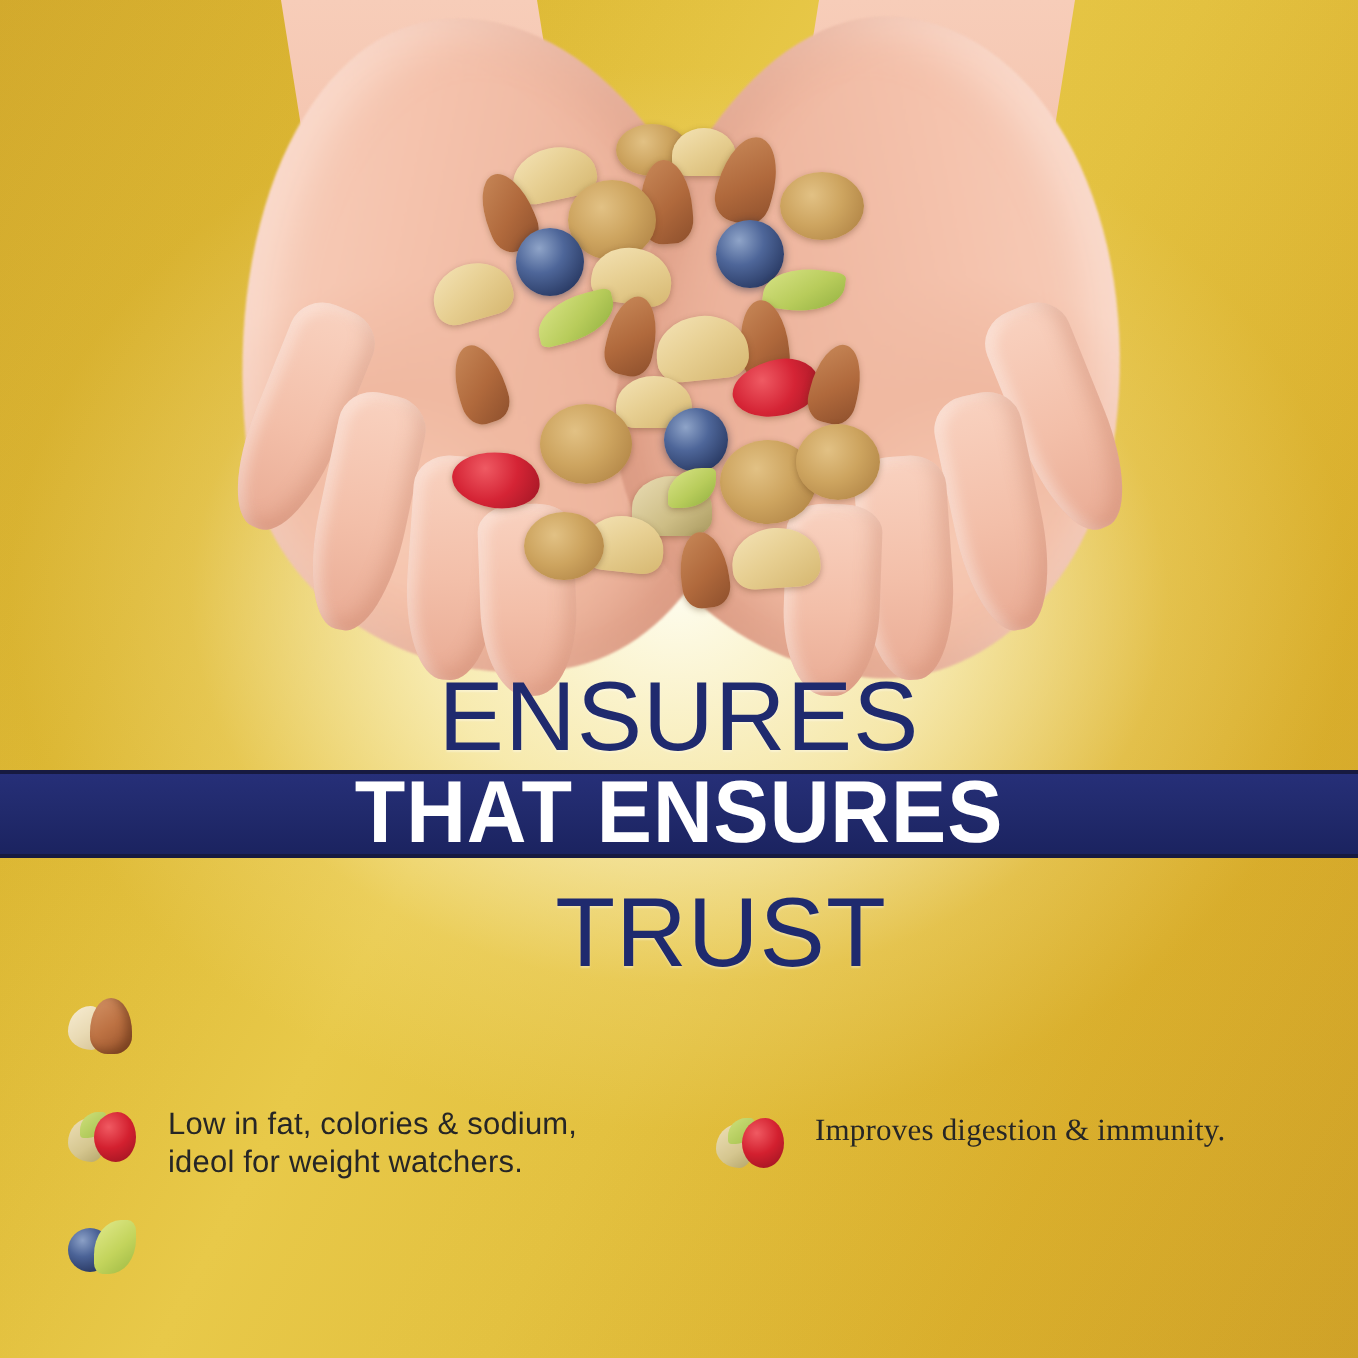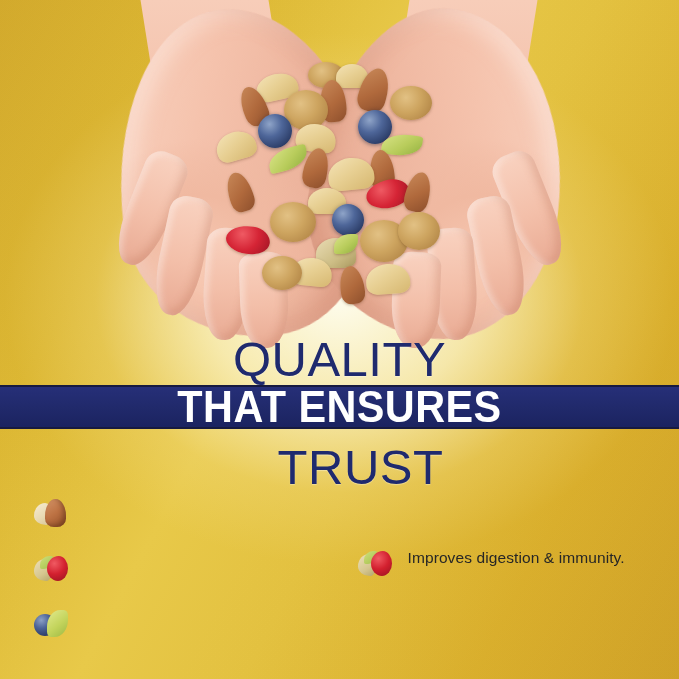--- a/index.html
+++ b/index.html
@@ -140,21 +140,21 @@
   }
   .col{width:339.5px;position:relative;}
   .benefit{
     position:absolute;left:34px;right:10px;
     display:flex;align-items:flex-start;gap:14px;
   }
   .col.right .benefit{left:18px;}
   .b0{top:0px;}
   .b1{top:55px;}
   .b2{top:110px;}
-  .col.right .b1{top:50px;}
+  .col.right .b1{top:58px;font-family:Liberation Serif, serif;}
   .col.right .b2{top:110px;}
 
   .bullet-icon{
     position:relative;
     width:36px;height:32px;flex:0 0 36px;
     margin-top:1px;
   }
   .bi{position:absolute;}
 
   
@@ -258,21 +258,21 @@
       <div class="nut pistachio" style="left:116px;top:176px;width:40px;height:30px;"></div>
       <div class="nut leafy" style="left:134px;top:172px;width:24px;height:20px;"></div>
       <div class="nut cashew" style="left:92px;top:196px;width:40px;height:28px;transform:rotate(6deg);"></div>
       <div class="nut almond" style="left:140px;top:204px;width:24px;height:38px;transform:rotate(-8deg);"></div>
       <div class="nut cashew" style="left:166px;top:202px;width:44px;height:30px;transform:rotate(-4deg);"></div>
       <div class="nut walnut" style="left:62px;top:194px;width:40px;height:34px;"></div>
     </div>
   </div>
 
   <div id="headline">
-    <div class="line-quality">QUALITY</div>
+    <div class="line-quality">ENSURES</div>
     <div class="band">
       <span class="line-ensures">THAT ENSURES</span>
     </div>
     <div class="line-trust">TRUST</div>
   </div>
 
   <div id="benefits">
 
     <div class="col left">
 
@@ -282,20 +282,22 @@
             <span class="bi ic1-almond"></span>
         </span>
       </div>
 
       <div class="benefit b1">
         <span class="bullet-icon">
           <span class="bi ic2-pist"></span>
             <span class="bi ic2-green"></span>
             <span class="bi ic2-berry"></span>
         </span>
+        <span class="benefit-text">Low in fat, colories &amp; sodium,
+ideol for weight watchers.</span>
       </div>
 
       <div class="benefit b2">
         <span class="bullet-icon">
           <span class="bi ic3-blue"></span>
             <span class="bi ic3-leaf"></span>
         </span>
       </div>
 
     </div>

